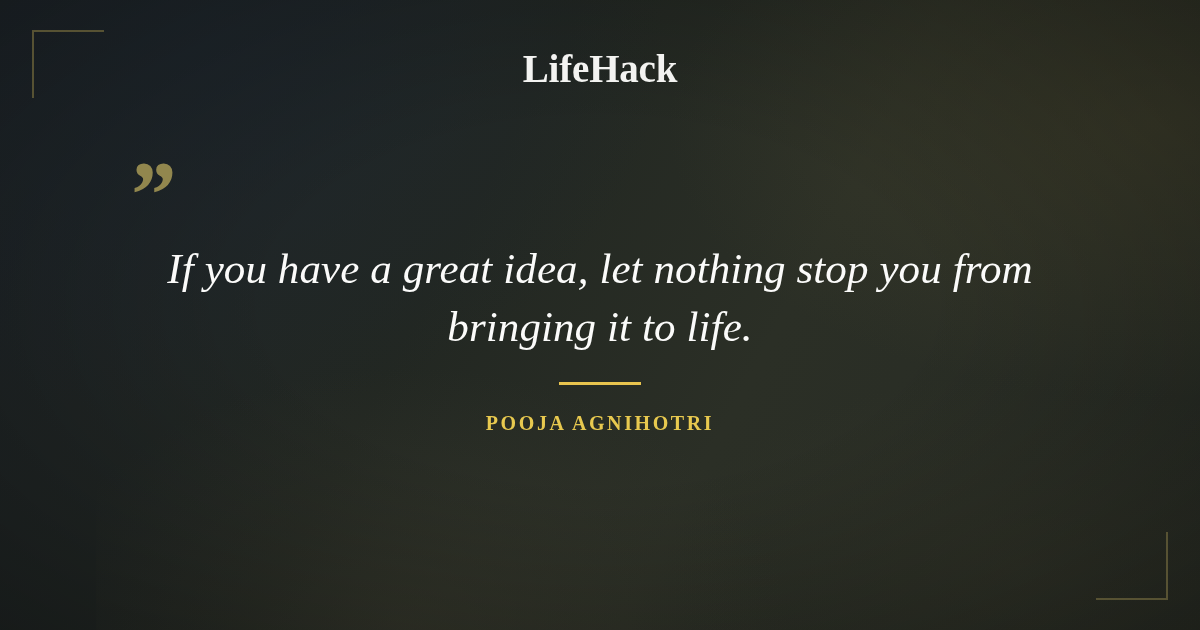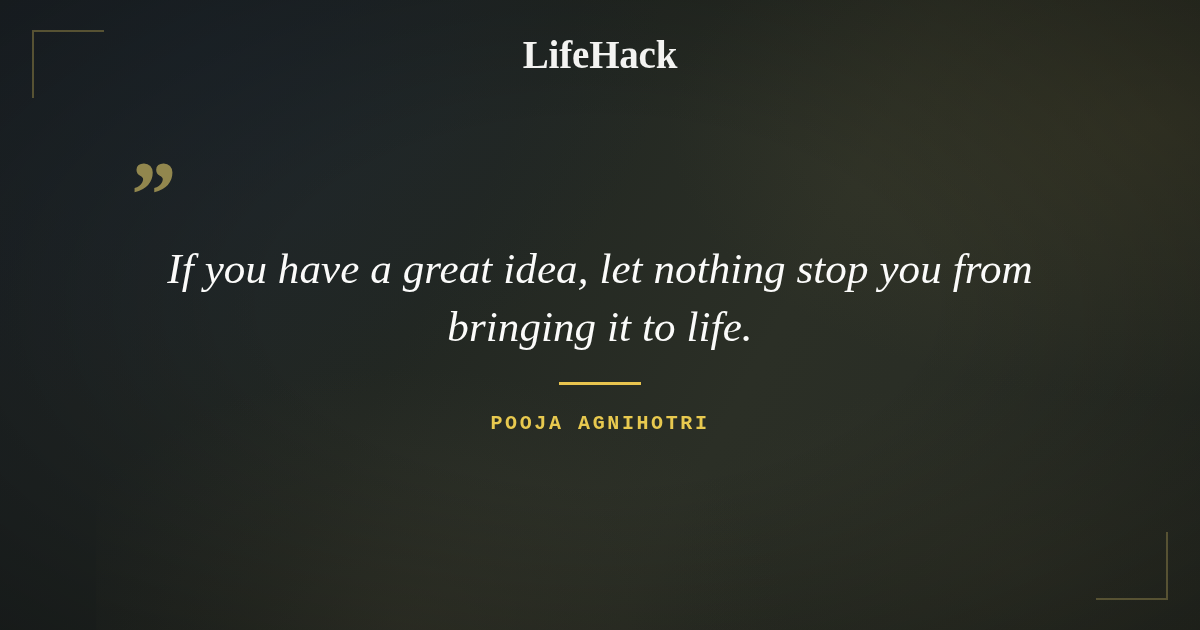--- a/index.html
+++ b/index.html
@@ -79,21 +79,21 @@
 
   .corner-br { left: 1096px; top: 532px; }
   .corner-br .h { left: 0; bottom: 0; width: 72px; height: 2px; }
   .corner-br .v { right: 0; bottom: 0; width: 2px; height: 68px; }
 
   
   .logo {
     position: absolute;
     left: 0;
     right: 0;
-    top: 32px;
+    top: 46px;
     text-align: center;
     font-family: "Liberation Serif", "DejaVu Serif", serif;
     font-size: 39px;
     font-weight: 700;
     letter-spacing: -0.2px;
     color: #f3f3f1;
   }
 
   
   .quote-mark {
@@ -134,21 +134,21 @@
   }
   .divider {
     display: block;
     width: 82px;
     height: 3px;
     margin: 0 auto;
     background: #e8c44e;
   }
   .author {
     margin-top: 27px;
-    font-family: Liberation Mono, monospace;
+    font-family: Liberation Serif, serif;
     font-size: 20px;
     font-weight: 700;
     letter-spacing: 2.6px;
     color: #e8c94f;
   }
 </style>
 </head>
 <body>
 
 <div id="card">

